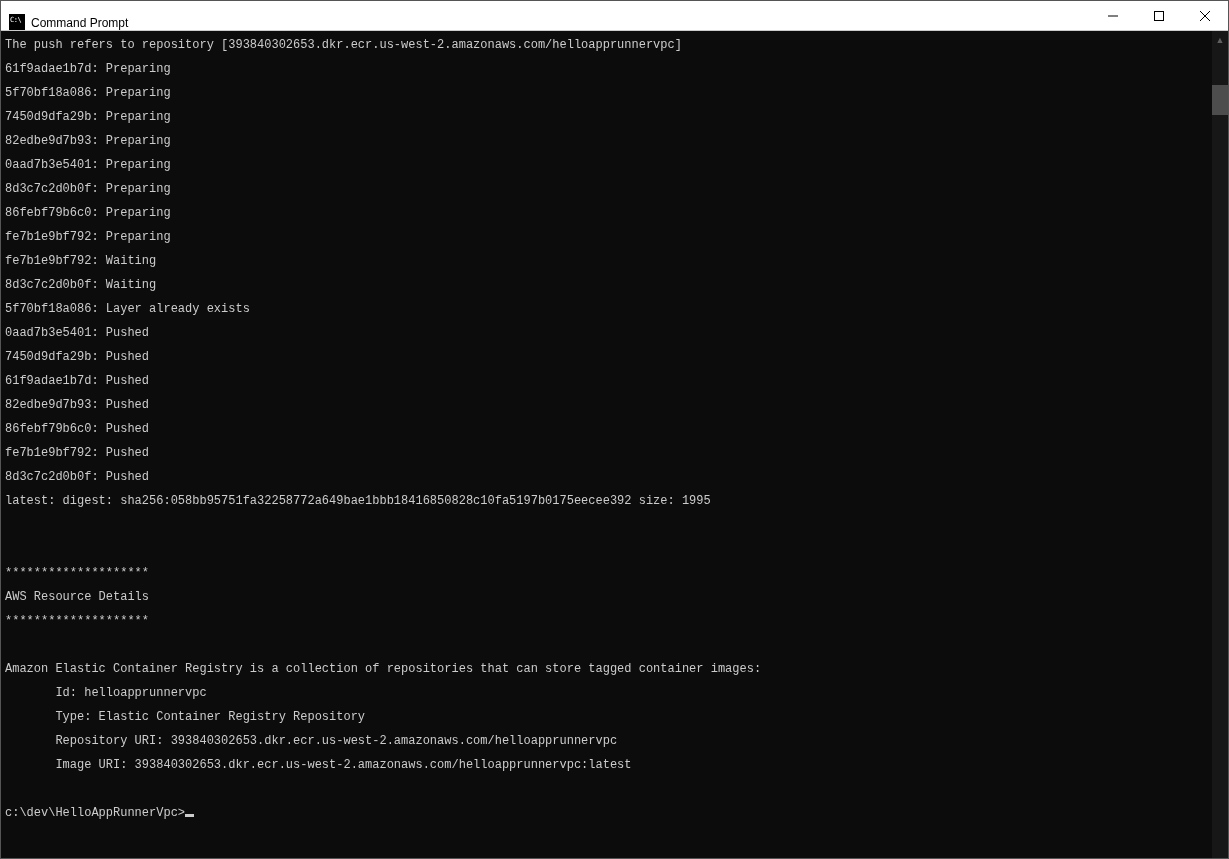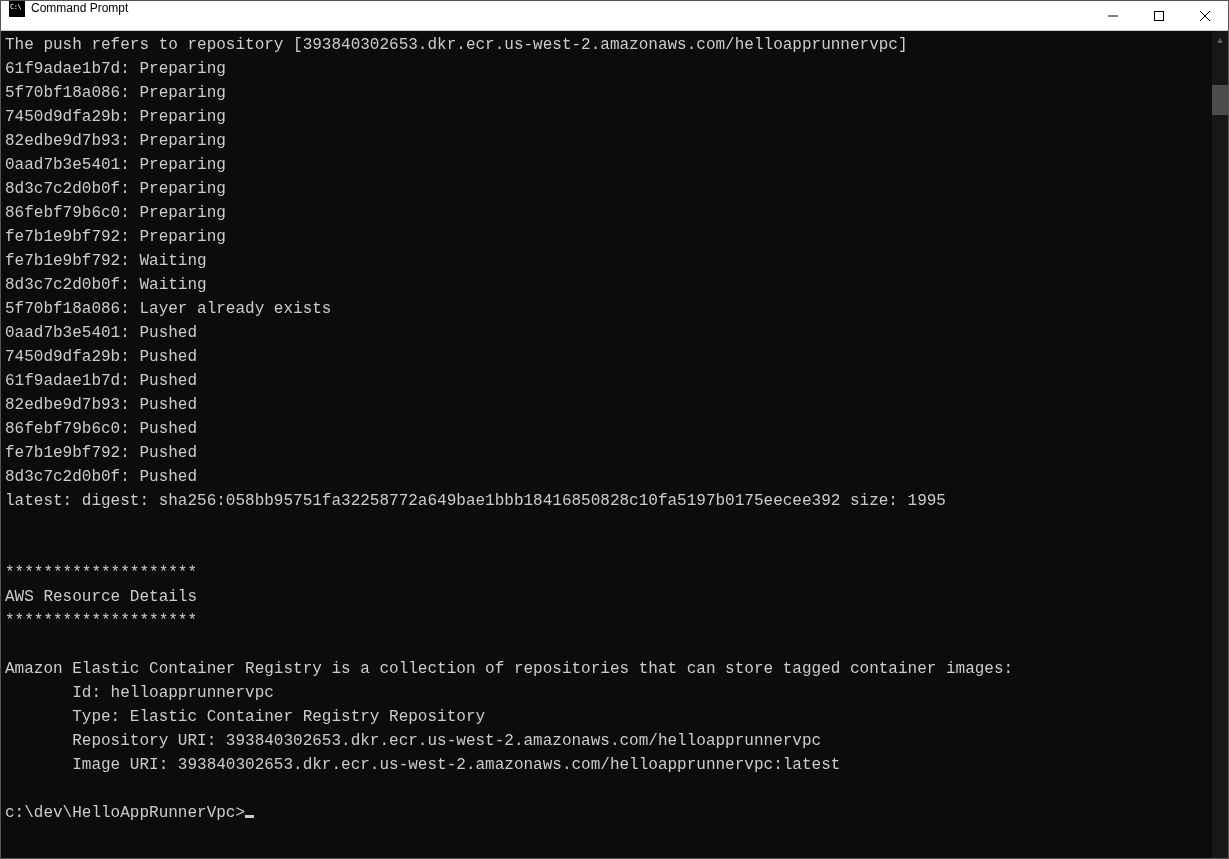--- a/index.html
+++ b/index.html
@@ -10,21 +10,21 @@
       height: 859px;
       overflow: hidden;
       display: flex;
       flex-direction: column;
       border: 1px solid #555;
     }
     .titlebar {
       height: 30px;
       background: #ffffff;
       display: flex;
-      align-items: flex-start;
+      align-items: flex-end;
       border-bottom: 1px solid #ccc;
       flex-shrink: 0;
     }
     .titlebar-icon {
       width: 16px;
       height: 16px;
       margin: 0 6px 0 8px;
       background: #000;
       position: relative;
       display: inline-block;
@@ -61,21 +61,21 @@
       flex: 1;
       background: #0c0c0c;
       display: flex;
       overflow: hidden;
     }
     .terminal {
       flex: 1;
       padding: 2px 4px;
       color: #cccccc;
       font-family: Consolas, "Courier New", monospace;
-      font-size: 16px;
+      font-size: 12px;
       line-height: 24px;
       white-space: pre;
       overflow: hidden;
     }
     .scrollbar {
       width: 16px;
       background: #171717;
       position: relative;
     }
     .scroll-arrow {

